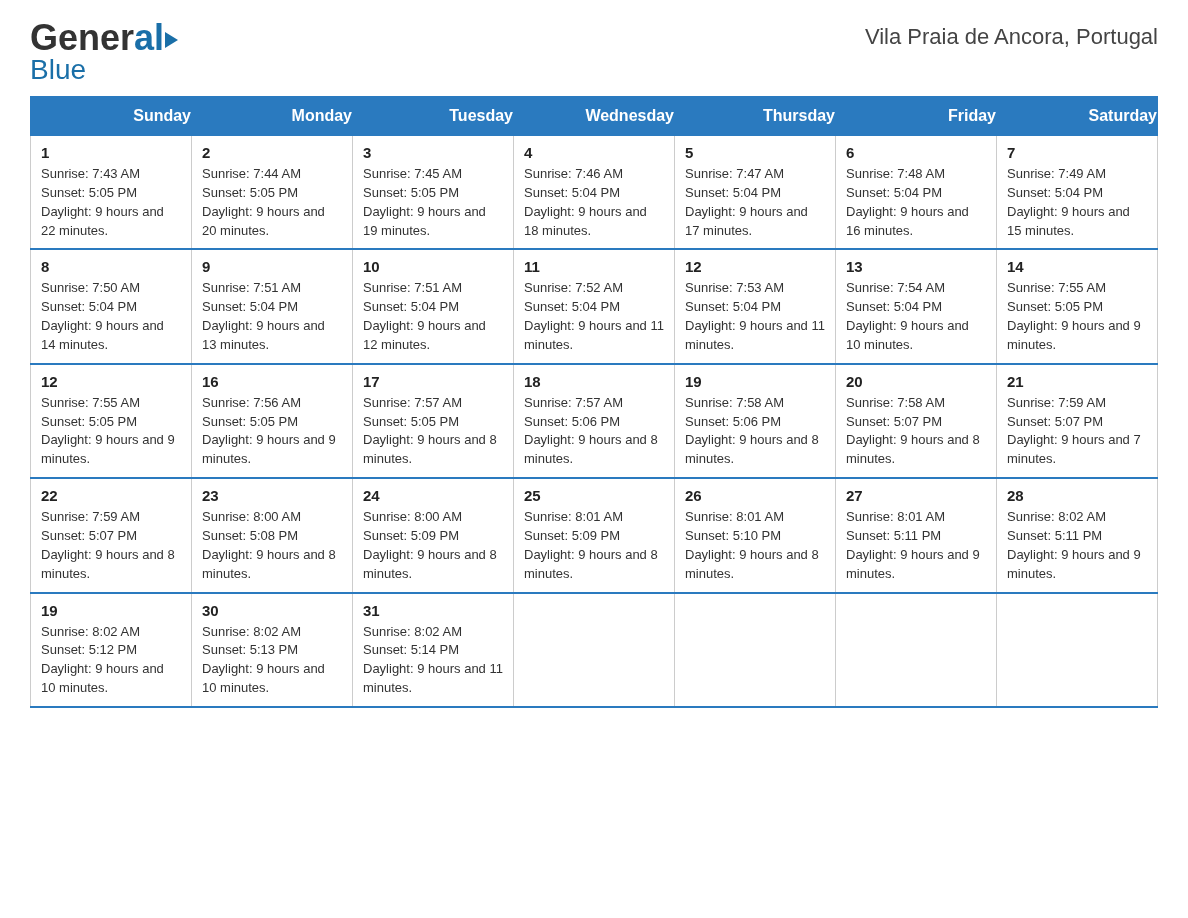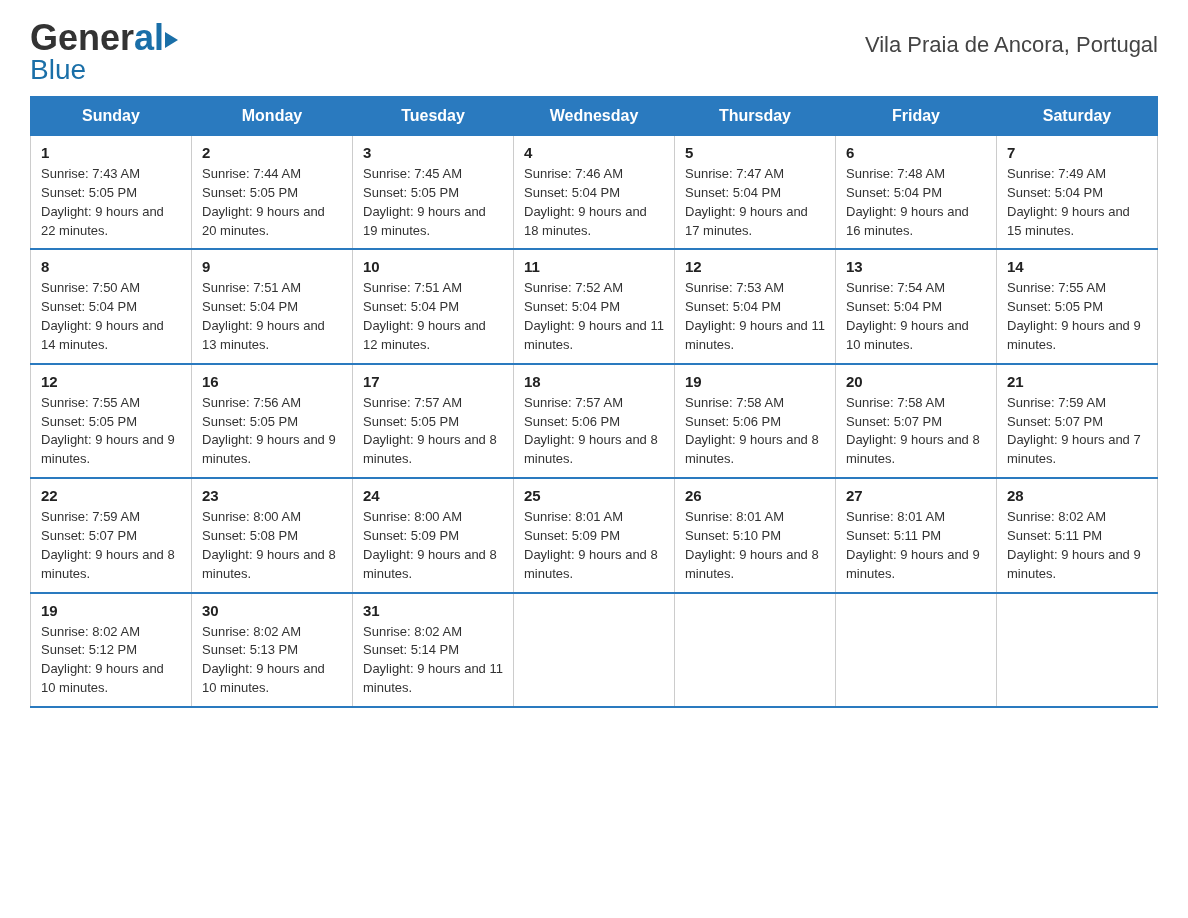--- a/index.html
+++ b/index.html
@@ -41,34 +41,34 @@
     }
     .calendar-title {
       font-size: 52px;
       font-weight: bold;
       color: #222;
       line-height: 1.1;
     }
     .calendar-subtitle {
       font-size: 22px;
       color: #444;
-      margin-top: 12px;
+      margin-top: 4px;
     }
     table {
       width: 100%;
       border-collapse: collapse;
       margin-top: 12px;
     }
     thead tr th {
       background-color: #2a7abf;
       color: #fff;
       font-size: 16px;
       font-weight: bold;
-      padding: 10px 10px;
-      text-align: center;
+      padding: 10px 0;
+      text-align: right;
       border: 1px solid #2a7abf;
     }
     tbody tr td {
       vertical-align: top;
       padding: 8px 10px;
       border: 1px solid #ccc;
       font-size: 13.5px;
       color: #333;
       min-height: 90px;
       width: 14.28%;

